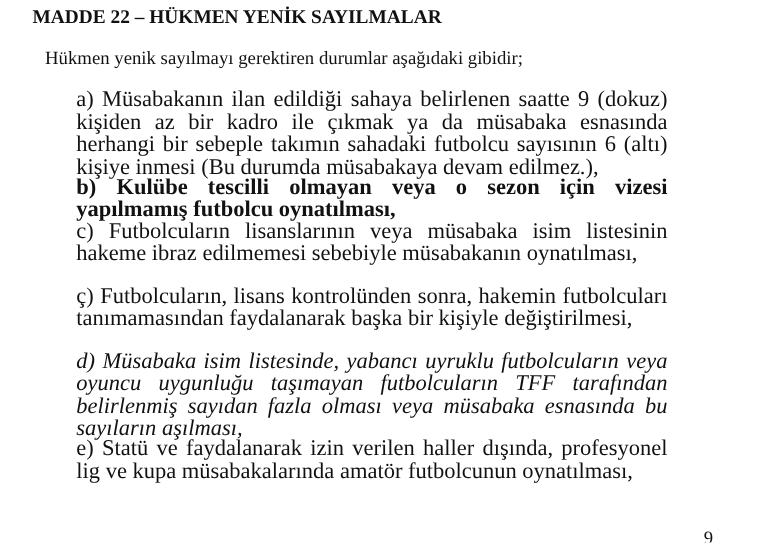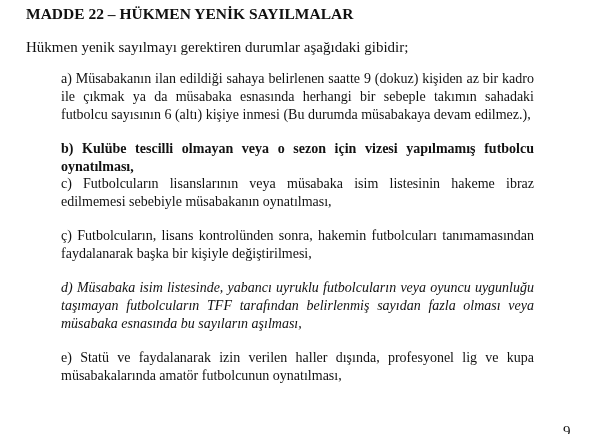--- a/index.html
+++ b/index.html
@@ -8,26 +8,26 @@
     font-family: "Liberation Serif", "DejaVu Serif", serif;
     color: #111111;
   }
   .page { position: absolute; left: 0; top: 0; width: 614px; height: 434px; }
   .title {
     position: absolute; left: 26px; top: 5px;
     font-weight: bold; font-size: 15.5px; letter-spacing: 0px;
     white-space: nowrap;
   }
   .intro {
-    position: absolute; left: 26px; top: 39px;
+    position: absolute; left: 36px; top: 39px;
     font-size: 15px; white-space: nowrap;
   }
   .items { position: absolute; left: 61px; top: 70px; width: 473px; }
   .item {
-    font-size: 14px; line-height: 18px; text-align: justify;
+    font-size: 18px; line-height: 18px; text-align: justify;
     text-align-last: left; margin: 0; position: absolute; left: 0; width: 473px;
   }
   .pagenum {
     position: absolute; left: 563px; top: 423px; font-size: 15px;
   }
 </style>
 </head>
 <body>
 
 <div class="page">

